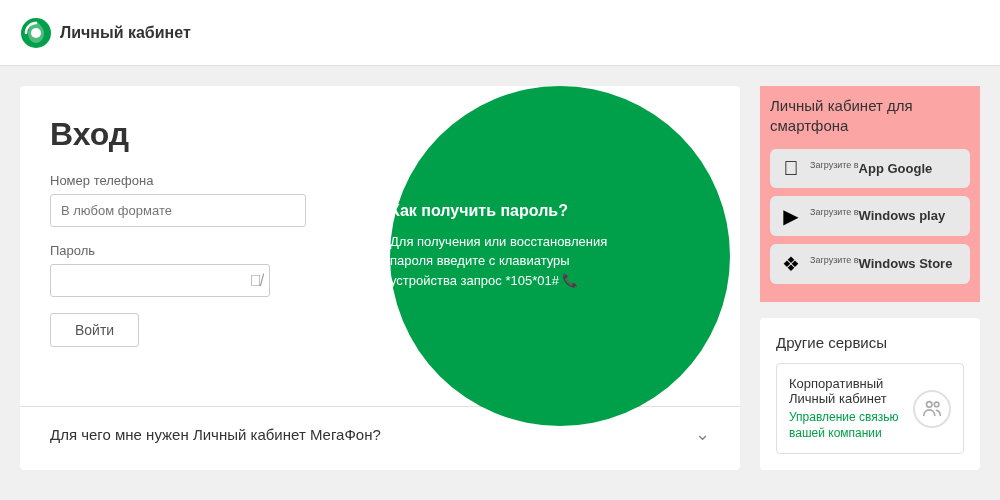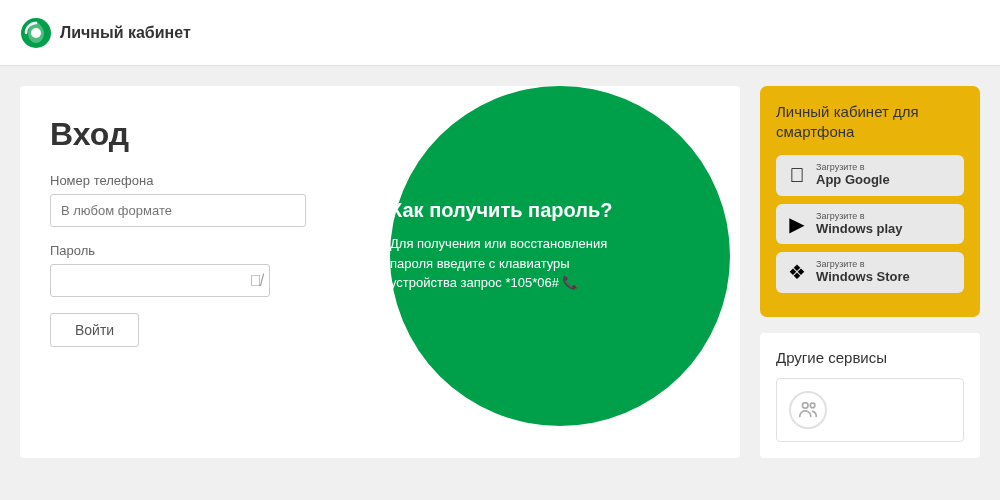--- a/index.html
+++ b/index.html
@@ -151,21 +151,21 @@
 
     .info-text-box {
       position: relative;
       z-index: 1;
       color: #fff;
       padding: 20px 30px 20px 20px;
       max-width: 280px;
     }
 
     .info-title {
-      font-size: 20px;
+      font-size: 16px;
       font-weight: bold;
       margin-bottom: 12px;
       color: #fff;
     }
 
     .info-body {
       font-size: 13px;
       line-height: 1.5;
       color: #fff;
     }
@@ -192,23 +192,23 @@
 
     
     .right-panel {
       flex: 0 0 220px;
       display: flex;
       flex-direction: column;
       gap: 16px;
     }
 
     .smartphone-section {
-      background: #eab308;
-      border-radius: 7px;
-      padding: 16px;
+      background: #fca5a5;
+      border-radius: 0;
+      padding: 10px;
     }
 
     .section-title {
       font-size: 15px;
       color: #333;
       margin-bottom: 14px;
       line-height: 1.3;
     }
 
     .store-btn {
@@ -226,21 +226,21 @@
     }
 
     .store-icon {
       font-size: 20px;
       flex: 0 0 22px;
       text-align: center;
     }
 
     .store-text-wrapper {
       display: flex;
-      flex-direction: column;
+      flex-direction: row;
     }
 
     .store-sub {
       font-size: 9px;
       color: #555;
       line-height: 1;
     }
 
     .store-name {
       font-size: 13px;
@@ -338,25 +338,29 @@
           </div>
         </div>
 
         <button class="login-btn">Войти</button>
       </div>
 
       <div class="info-area">
         <div class="green-circle"></div>
         <div class="info-text-box">
           <div class="info-title">Как получить пароль?</div>
-          <div class="info-body">Для получения или восстановления пароля введите с клавиатуры устройства запрос *105*06# 📞</div>
+          <div class="info-body">Для получения или восстановления пароля введите с клавиатуры устройства запрос *105*01# 📞</div>
         </div>
       </div>
     </div>
 
+    <div class="faq-section">
+      <span class="faq-text">Для чего мне нужен Личный кабинет МегаФон?</span>
+      <span class="chevron-icon">⌄</span>
+    </div>
   </div>
 
   <div class="right-panel">
 
     <div class="smartphone-section">
       <div class="section-title">Личный кабинет для смартфона</div>
 
       <button class="store-btn">
         <span class="store-icon"></span>
         <div class="store-text-wrapper">
@@ -378,20 +382,24 @@
         <div class="store-text-wrapper">
           <span class="store-sub">Загрузите в</span>
           <span class="store-name">Windows Store</span>
         </div>
       </button>
     </div>
 
     <div class="other-services">
       <div class="other-title">Другие сервисы</div>
       <div class="service-card">
+        <div class="service-info">
+          <div class="service-name">Корпоративный Личный кабинет</div>
+          <div class="service-link">Управление связью вашей компании</div>
+        </div>
         <div class="service-icon-circle">
           <svg width="22" height="22" viewBox="0 0 24 24" fill="none" stroke="#aaa" stroke-width="1.8" stroke-linecap="round" stroke-linejoin="round">
             <circle cx="9" cy="7" r="3"></circle>
             <path d="M3 19c0-3.3 2.7-6 6-6s6 2.7 6 6"></path>
             <circle cx="17" cy="7" r="2.5"></circle>
             <path d="M21 19c0-2.8-1.8-5-4-5.5"></path>
           </svg>
         </div>
       </div>
     </div>

